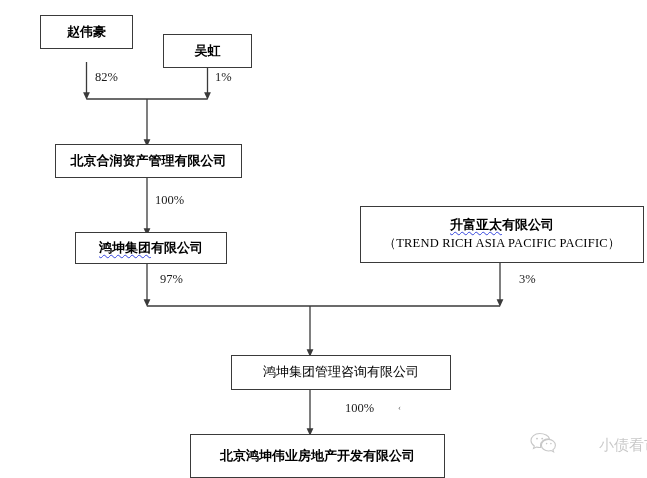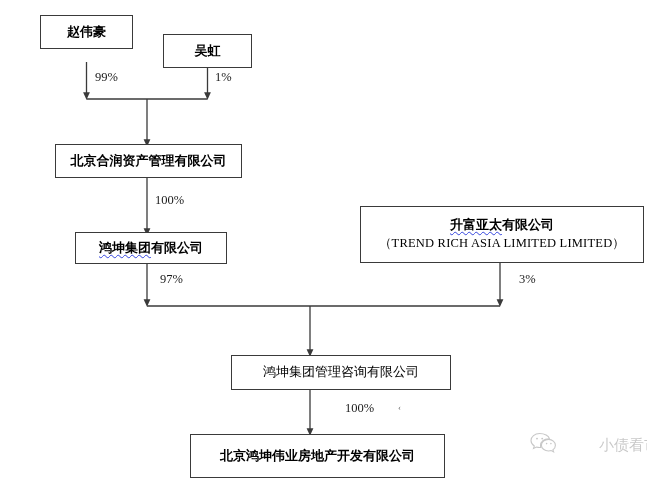--- a/index.html
+++ b/index.html
@@ -131,32 +131,32 @@
   <div class="node" style="left:55px; top:144px; width:187px; height:34px;">
     <span class="cn">北京合润资产管理有限公司</span>
   </div>
 
   <div class="node" style="left:75px; top:232px; width:152px; height:32px;">
     <span class="cn"><span class="squiggle">鸿坤集团</span><span>有限公司</span></span>
   </div>
 
   <div class="node" style="left:360px; top:206px; width:284px; height:57px;">
     <span class="cn"><span class="squiggle">升富亚太</span><span>有限公司</span></span>
-    <span class="en">（TREND RICH ASIA LIMITED LIMITED）</span>
+    <span class="en">（TREND RICH ASIA PACIFIC PACIFIC）</span>
   </div>
 
   <div class="node" style="left:200px; top:355px; width:220px; height:35px;margin-left:31px;">
     <span class="cn cn-reg">鸿坤集团管理咨询有限公司</span>
   </div>
 
   <div class="node" style="left:190px; top:434px; width:255px; height:44px;">
     <span class="cn">北京鸿坤伟业房地产开发有限公司</span>
   </div>
 
-  <div class="pct" style="left:95px; top:70px;">99%</div>
+  <div class="pct" style="left:95px; top:70px;">82%</div>
 
   <div class="pct" style="left:215px; top:70px;">1%</div>
 
   <div class="pct" style="left:155px; top:193px;">100%</div>
 
   <div class="pct" style="left:160px; top:272px;">97%</div>
 
   <div class="pct" style="left:519px; top:272px;">3%</div>
 
   <div class="pct" style="left:345px; top:401px;">100%</div>

